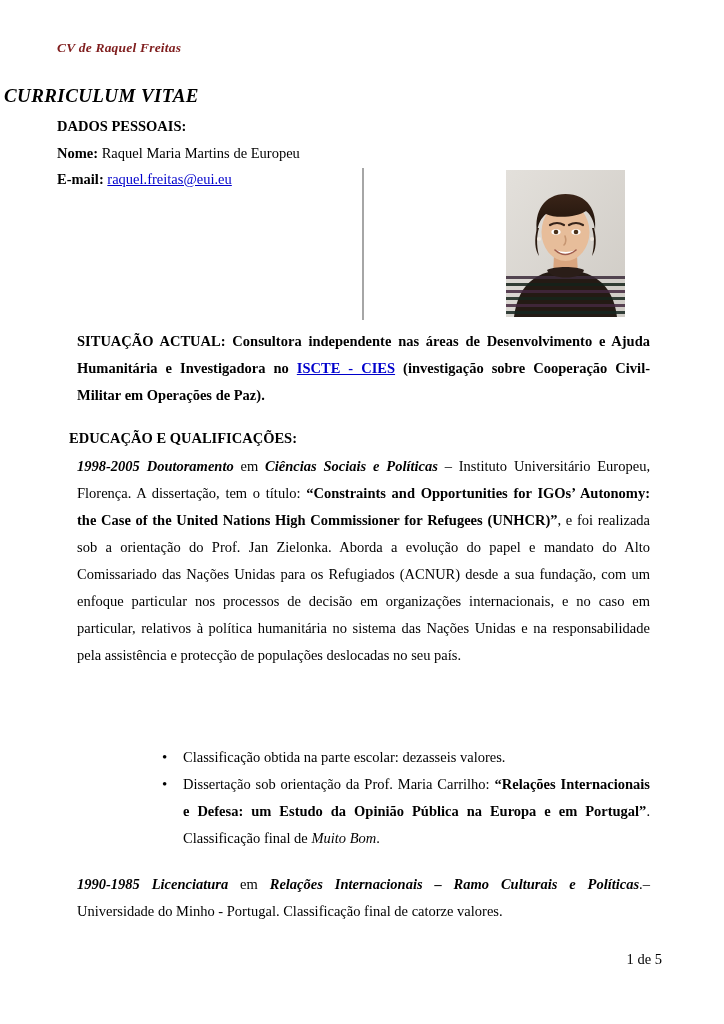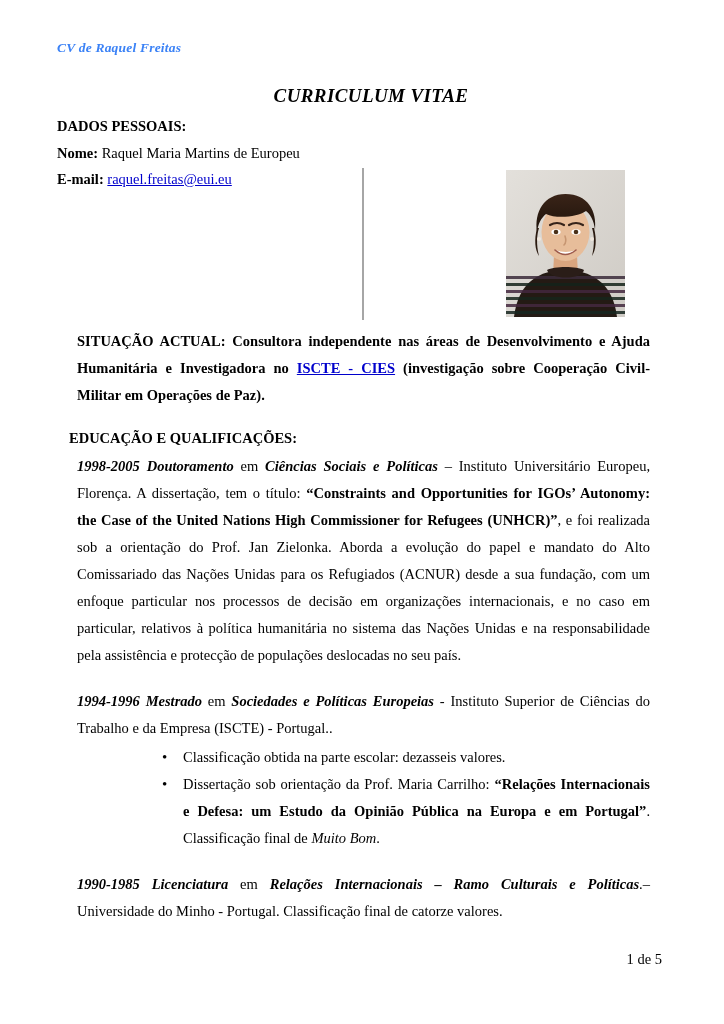--- a/index.html
+++ b/index.html
@@ -24,31 +24,30 @@
   }
 
   
   .run-head {
     position: absolute;
     left: 57px;
     top: 40px;
     font-style: italic;
     font-weight: bold;
     font-size: 13.5px;
-    color: #3b82f6;
+    color: #7f1d1d;
     letter-spacing: .2px;
   }
 
   
   .doc-title {
     position: absolute;
-    left: 18px;
+    left: 4px;
     right: 0;
     top: 85px;
-    text-align: center;
     font-size: 19px;
     font-weight: bold;
     font-style: italic;
     letter-spacing: .4px;
   }
 
   
   .pd-heading {
     position: absolute;
     left: 57px;
@@ -237,23 +236,20 @@
   <div class="para sit">
     <span>SITUAÇÃO ACTUAL:</span><span> Consultora independente nas áreas de Desenvolvimento e Ajuda Humanitária e Investigadora no </span><a class="inlinelink" href="#">ISCTE - CIES</a><span> (investigação sobre Cooperação Civil-Militar em Operações de Paz).</span>
   </div>
 
   <div class="edu-head">EDUCAÇÃO E QUALIFICAÇÕES:</div>
 
   <div class="para dout">
     <span class="bi">1998-2005 Doutoramento</span><span> em </span><span class="bi">Ciências Sociais e Políticas</span><span> – Instituto Universitário Europeu, Florença. A dissertação, tem o título: </span><b>“Constraints and Opportunities for IGOs’ Autonomy: the Case of the United Nations High Commissioner for Refugees (UNHCR)”</b><span>, e foi realizada sob a orientação do Prof. Jan Zielonka. Aborda a evolução do papel e mandato do Alto Comissariado das Nações Unidas para os Refugiados (ACNUR) desde a sua fundação, com um enfoque particular nos processos de decisão em organizações internacionais, e no caso em particular, relativos à política humanitária no sistema das Nações Unidas e na responsabilidade pela assistência e protecção de populações deslocadas no seu país.</span>
   </div>
 
-  <div class="para mest">
-    <span class="bi">1994-1996 Mestrado</span><span> em </span><span class="bi">Sociedades e Políticas Europeias</span><span> - Instituto Superior de Ciências do Trabalho e da Empresa (ISCTE) - Portugal..</span>
-  </div>
 
   <ul class="bullets">
     <li>
       <span>Classificação obtida na parte escolar: dezasseis valores.</span>
     </li>
     <li class="last">
       <span>Dissertação sob orientação da Prof. Maria Carrilho: </span><b>“Relações Internacionais e Defesa: um Estudo da Opinião Pública na Europa e em Portugal”</b><span>. Classificação final de </span><i>Muito Bom</i><span>.</span>
     </li>
   </ul>
 

